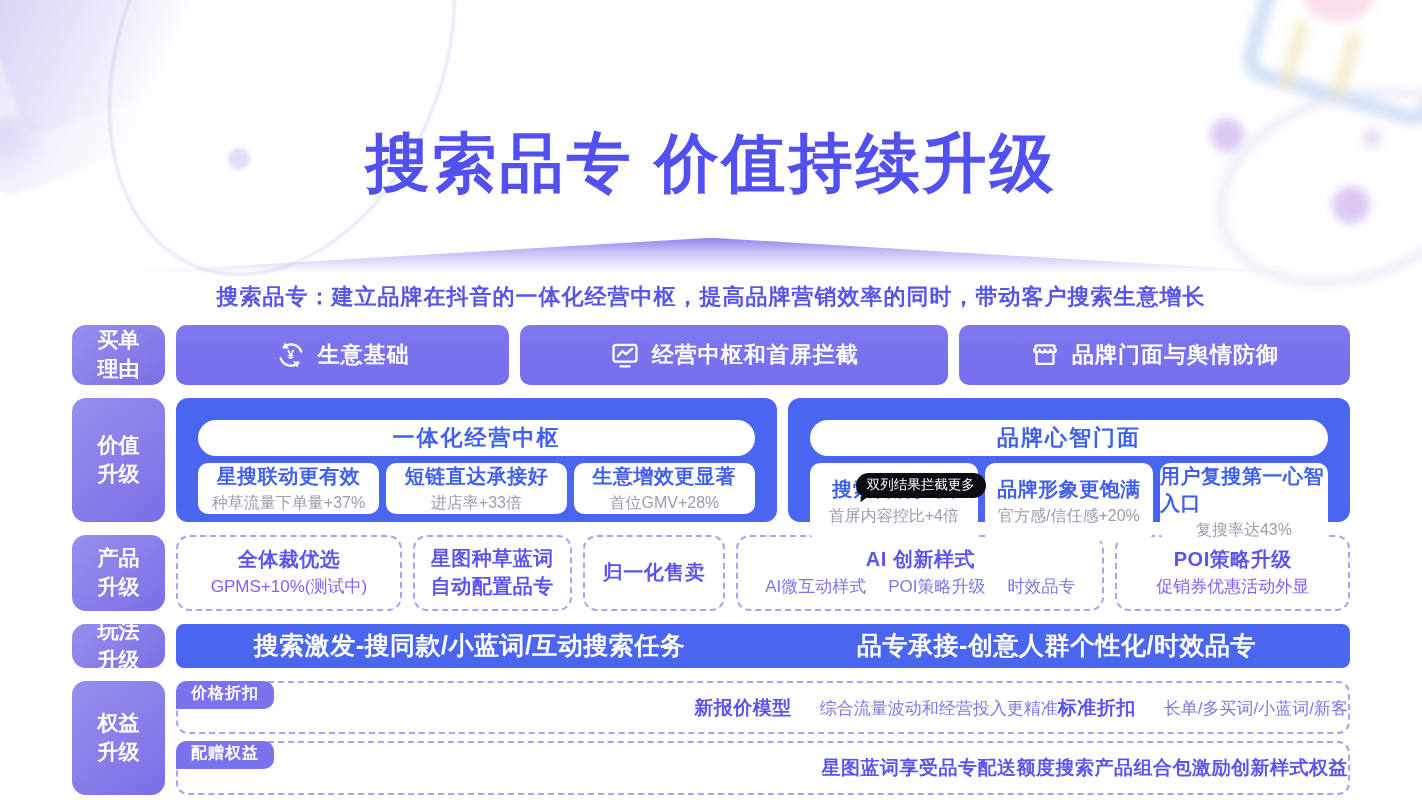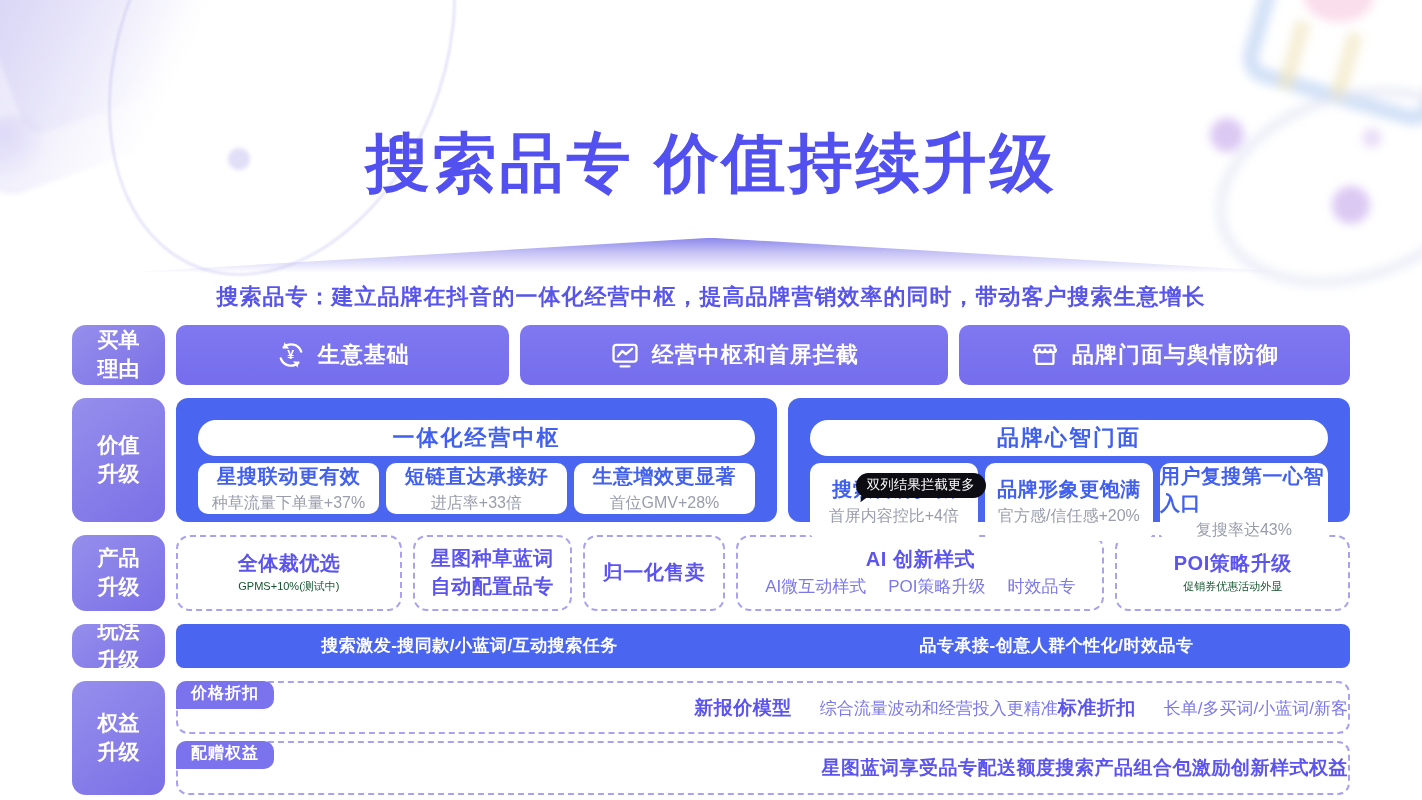--- a/index.html
+++ b/index.html
@@ -64,26 +64,26 @@
   .bubble-badge{position:absolute;top:-14px;left:46px;background:#0c0c12;color:#fff;border-radius:999px;
     padding:3px 11px 4px;font-size:13.5px;font-weight:400;white-space:nowrap;z-index:3;margin-top:24px;}
   .bubble-badge::after{content:"";position:absolute;left:5px;bottom:-5px;width:0;height:0;
     border-top:9px solid #0c0c12;border-right:9px solid transparent;transform:rotate(8deg);}
 
   
   .row-product{height:76px;}
   .product-card{border:2px dashed #a8a2f0;border-radius:14px;background:#fff;display:flex;flex-direction:column;
     align-items:center;justify-content:center;gap:3px;}
   .product-title{color:#5b54ee;font-weight:700;font-size:20px;line-height:1.25;letter-spacing:.5px;}
-  .product-sub{color:#14532d;font-size:11px;}
+  .product-sub{color:#8b5cf6;font-size:17px;}
   .product-items{display:flex;width:100%;justify-content:space-around;color:#7b78e8;font-size:17px;padding:0 16px;box-sizing:border-box;}
 
   
   .row-play{height:44px;}
-  .play-bar{flex:1;background:#4a66f0;border-radius:8px;display:flex;align-items:center;color:#fff;font-weight:700;font-size:17px;}
+  .play-bar{flex:1;background:#4a66f0;border-radius:8px;display:flex;align-items:center;color:#fff;font-weight:700;font-size:25px;}
   .play-bar span{flex:1;text-align:center;letter-spacing:.5px;}
 
   
   .row-benefits{height:114px;}
   .benefits-col{flex:1;display:flex;flex-direction:column;gap:7px;}
   .benefit-box{position:relative;flex:1;border:2px dashed #a8a2f0;border-radius:12px;background:#fff;
     display:flex;align-items:center;}
   .benefit-tag{position:absolute;top:-2px;left:-2px;background:#7b73ee;color:#fff;font-weight:700;font-size:16px;
     padding:2px 15px 5px;border-radius:10px 10px 10px 0;letter-spacing:1px;}
   .benefit-content{flex:1;display:flex;justify-content:flex-end;align-items:center;}

